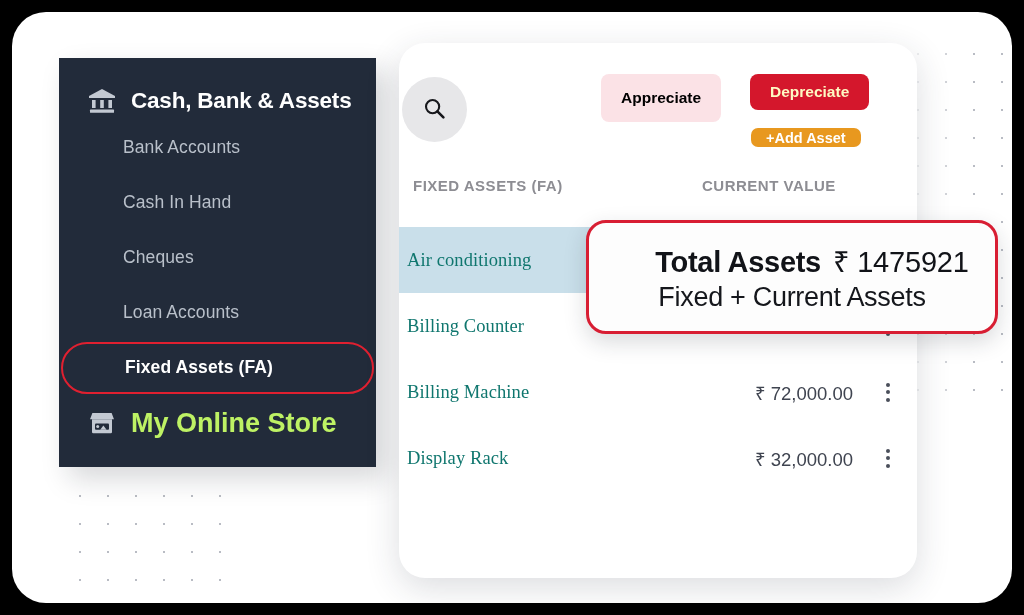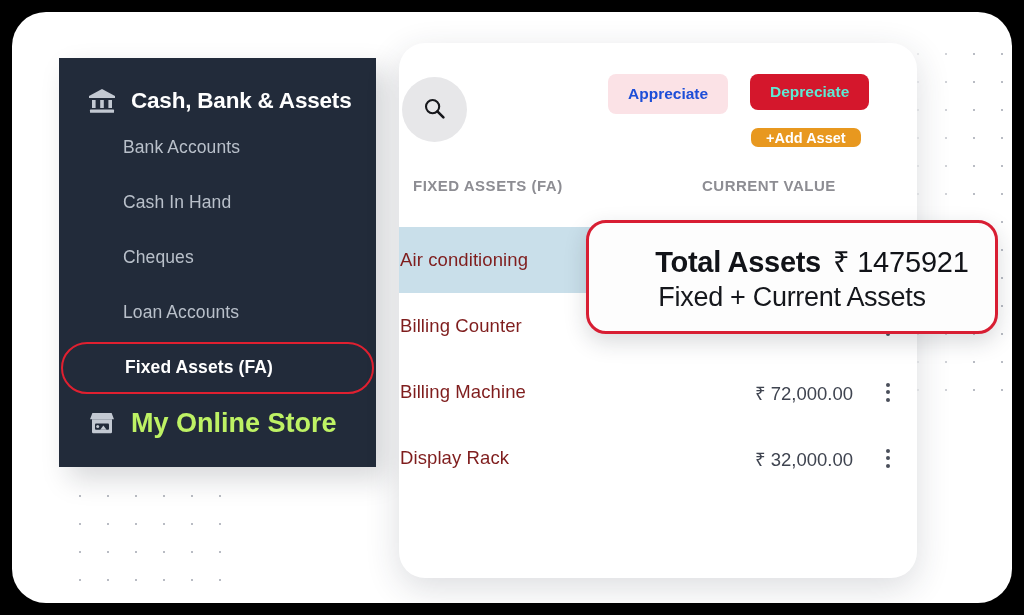--- a/index.html
+++ b/index.html
@@ -149,47 +149,47 @@
     display: flex;
     align-items: center;
     justify-content: center;
     border: none;
     cursor: pointer;
   }
 
   
   #btn-appreciate {
     position: absolute;
-    left: 209px;
+    left: 202px;
     top: 31px;
-    height: 40px;
+    height: 48px;
     padding: 0 20px;
     display: flex;
     align-items: center;
     justify-content: center;
     background: #fbe2e6;
-    color: #1d4ed8;
+    color: #000000;
     font-size: 15.5px;
     font-weight: 700;
     border: none;
     border-radius: 8px;
     cursor: pointer;
     white-space: nowrap;
   }
   #btn-depreciate {
     position: absolute;
     left: 351px;
     top: 31px;
     height: 36px;
     padding: 0 20px;
     display: flex;
     align-items: center;
     justify-content: center;
     background: #d4172c;
-    color: #5eead4;
+    color: #fef9c3;
     font-size: 15.5px;
     font-weight: 700;
     border: none;
     border-radius: 8px;
     cursor: pointer;
     white-space: nowrap;
   }
   #btn-add-asset {
     position: absolute;
     left: 352px;
@@ -235,25 +235,26 @@
   }
   .asset-row {
     position: relative;
     height: 66px;
     display: flex;
     align-items: center;
   }
   .asset-row.is-selected { background: #c9dfea; }
   .row-name {
     position: absolute;
-    left: 1px;
+    left: 8px;
     font-size: 18.5px;
-    color: #7f1d1d;
+    color: #0f766e;
     font-weight: 400;
     letter-spacing: 0.1px;
+    font-family: Liberation Serif, serif;
   }
   .row-value {
     position: absolute;
     left: 250px;
     width: 204px;
     text-align: right;
     font-size: 18.5px;
     color: #3f4450;
     font-weight: 400;
   }

